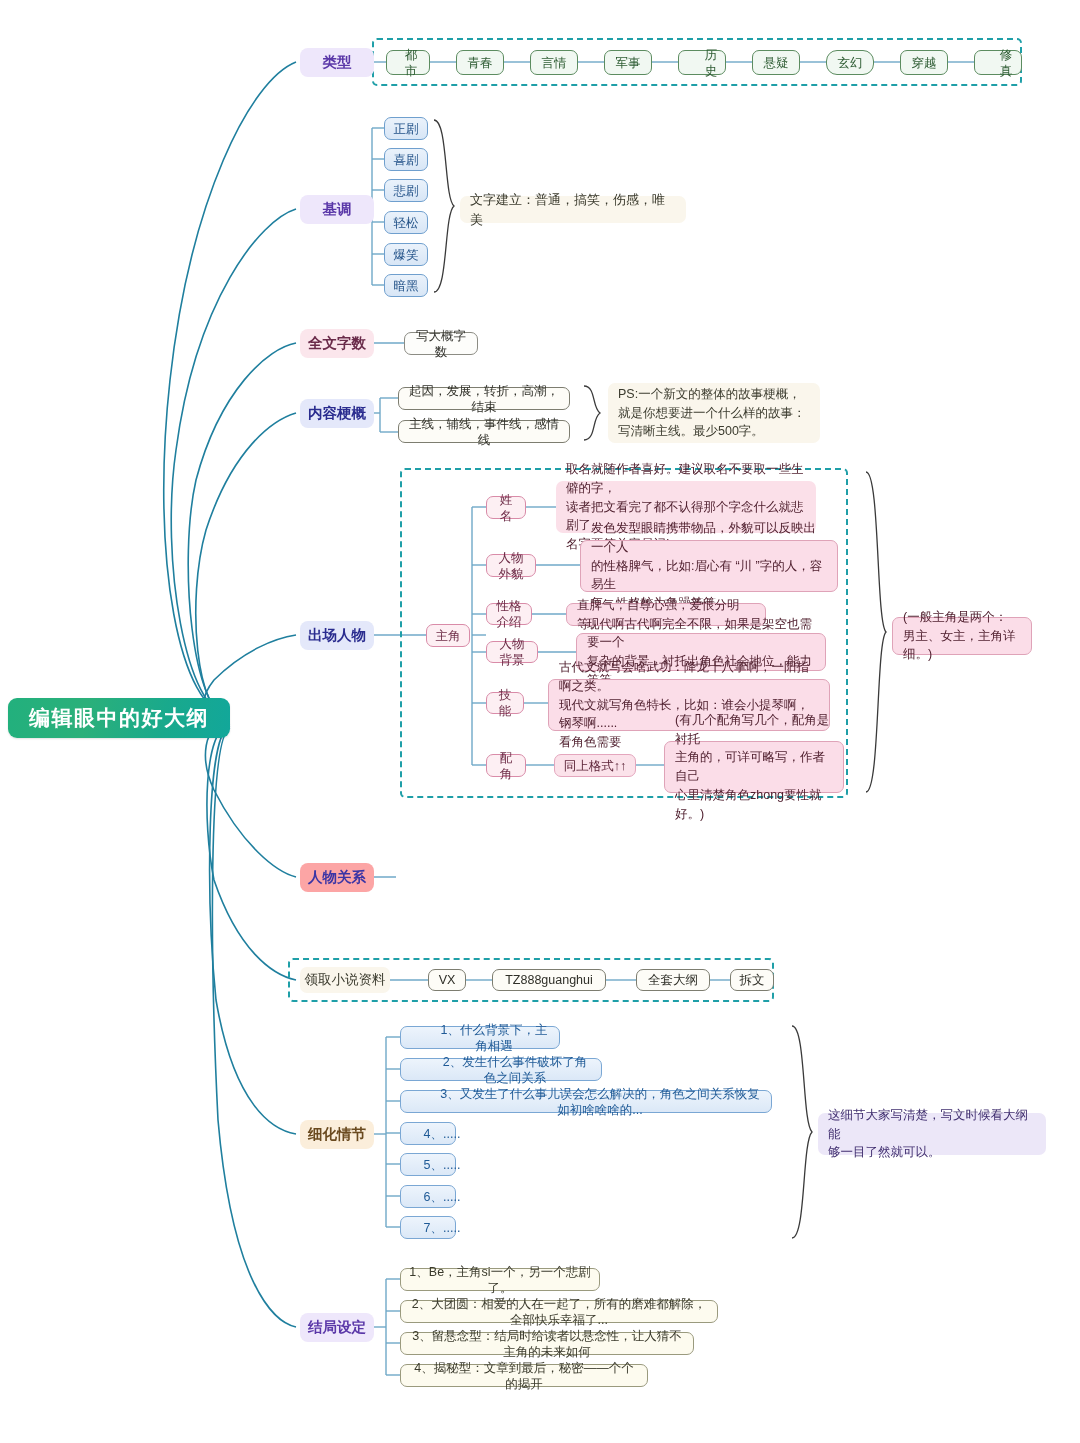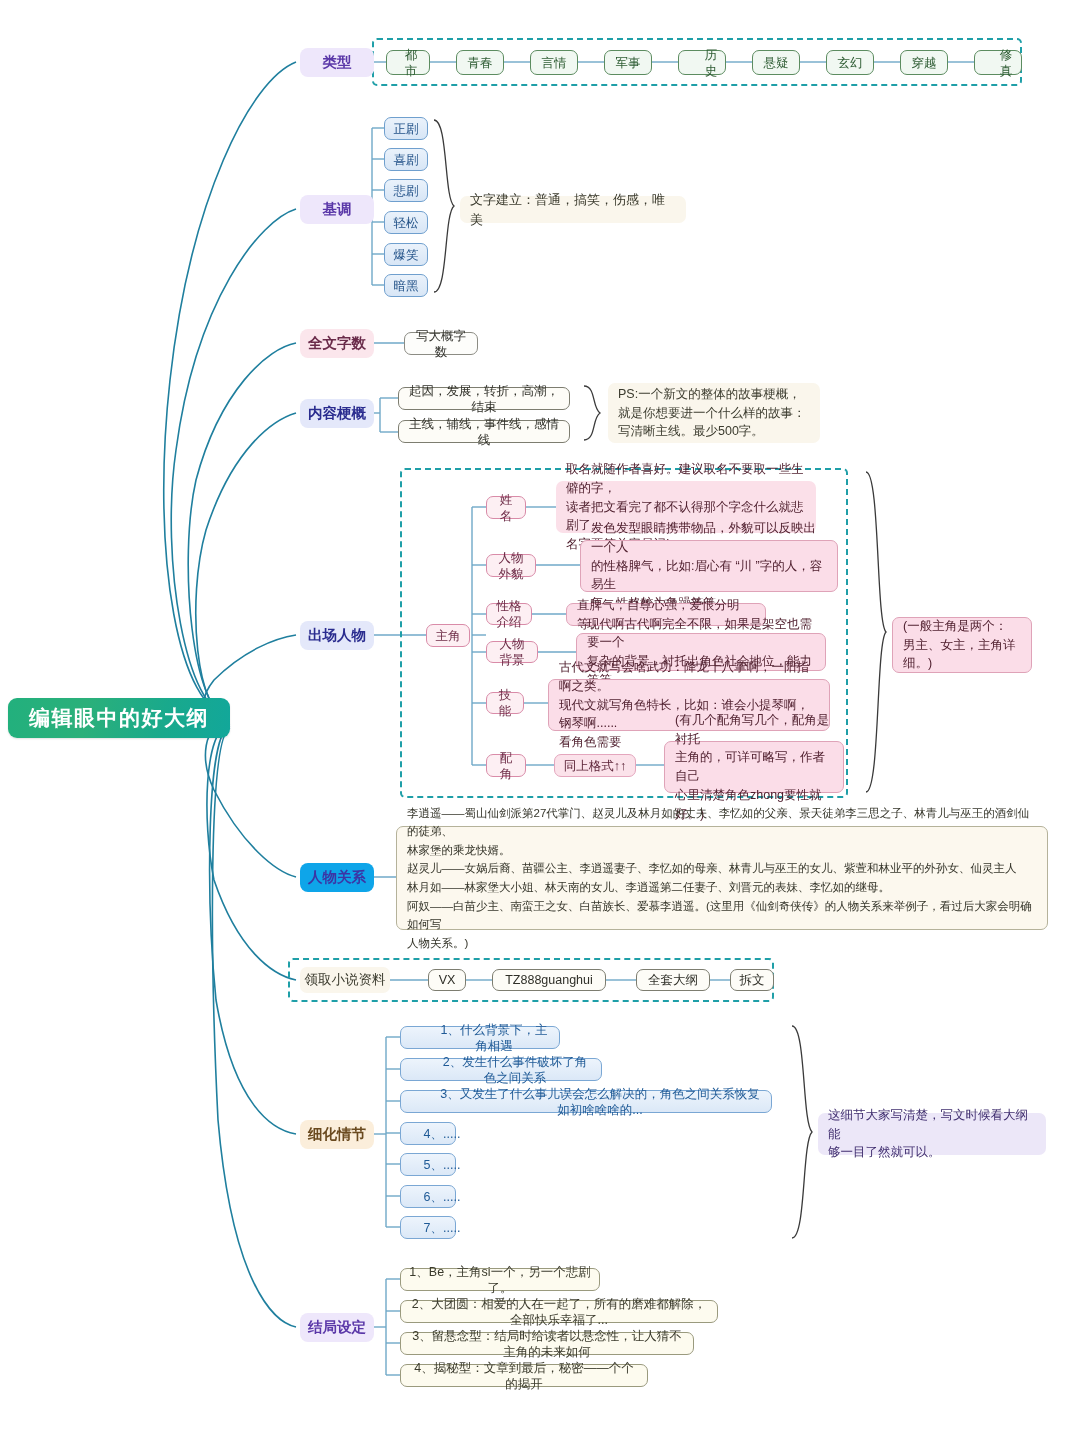--- a/index.html
+++ b/index.html
@@ -20,21 +20,21 @@
     left: 8px; top: 698px; width: 222px; height: 40px;
     background: linear-gradient(100deg,#22b07d 0%, #2bb07a 35%, #19a98c 70%, #12a79a 100%);
     color: #ffffff; font-size: 21px; font-weight: 700; letter-spacing: 1.5px;
     border-radius: 9px; box-shadow: 0 1px 2px rgba(0,0,0,.12);
   }
 
   
   .branch { width: 74px; height: 29px; font-size: 14.5px; font-weight: 700;
             border-radius: 8px; }
   .br-purple { background:#eee7fb; color:#5a37a8; }
-  .br-lav    { background:#0ea5e9; color:#3b35a5; }
+  .br-lav    { background:#fca5a5; color:#3b35a5; }
   .br-blue   { background:#e4e8fa; color:#2a2c8f; }
   .br-pink   { background:#fbe6ec; color:#6a2b4a; }
   .br-cream  { background:#fbeedb; color:#6a4a1f; }
 
   
   .chip { border-radius: 7px; font-size: 12.5px; padding: 4px 8px; }
   .chip-green { background:#f1f8f2; border:1px solid #5c8c60; color:#2e5c33; }
   .chip-blue  { background: linear-gradient(180deg,#eaf2fb 0%, #d8e6f6 100%);
                 border:1px solid #6f9fce; color:#1f4f86; }
   .chip-bluefill { background: linear-gradient(180deg,#edf4fc 0%,#dbe8f7 100%);
@@ -157,21 +157,21 @@
   <div class="node root">编辑眼中的好大纲</div>
 
   <div class="frame" style="left:372px;top:38px;width:650px;height:48px;"></div>
   <div class="node branch br-purple" style="left:300px;top:48px;">类型</div>
   <div class="node chip chip-green" style="left:386px;top:50px;width:44px;height:25px;padding-left:14px;">都市</div>
   <div class="node chip chip-green" style="left:456px;top:50px;width:48px;height:25px;">青春</div>
   <div class="node chip chip-green" style="left:530px;top:50px;width:48px;height:25px;">言情</div>
   <div class="node chip chip-green" style="left:604px;top:50px;width:48px;height:25px;">军事</div>
   <div class="node chip chip-green" style="left:678px;top:50px;width:48px;height:25px;padding-left:26px;">历史</div>
   <div class="node chip chip-green" style="left:752px;top:50px;width:48px;height:25px;">悬疑</div>
-  <div class="node chip chip-green" style="left:826px;top:50px;width:48px;height:25px;">玄幻</div>
+  <div class="node chip chip-green" style="left:826px;top:50px;width:48px;height:25px;border-radius:11px;">玄幻</div>
   <div class="node chip chip-green" style="left:900px;top:50px;width:48px;height:25px;">穿越</div>
   <div class="node chip chip-green" style="left:974px;top:50px;width:48px;height:25px;padding-left:24px;">修真</div>
 
   <div class="node branch br-purple" style="left:300px;top:195px;">基调</div>
   <div class="node chip chip-blue" style="left:384px;top:117px;width:44px;height:23px;">正剧</div>
   <div class="node chip chip-blue" style="left:384px;top:148px;width:44px;height:23px;">喜剧</div>
   <div class="node chip chip-blue" style="left:384px;top:179px;width:44px;height:23px;">悲剧</div>
   <div class="node chip chip-blue" style="left:384px;top:211px;width:44px;height:23px;">轻松</div>
   <div class="node chip chip-blue" style="left:384px;top:243px;width:44px;height:23px;">爆笑</div>
   <div class="node chip chip-blue" style="left:384px;top:274px;width:44px;height:23px;">暗黑</div>
@@ -212,30 +212,24 @@
   <div class="node note note-pinkb" style="left:548px;top:679px;width:282px;height:52px;">古代文就写会啥武功：降龙十八掌啊，一阳指啊之类。
 现代文就写角色特长，比如：谁会小提琴啊，钢琴啊......
 看角色需要</div>
 
   <div class="node chip chip-pinkline" style="left:486px;top:754px;width:40px;height:23px;">配角</div>
   <div class="node chip chip-pinksoft" style="left:554px;top:754px;width:82px;height:23px;">同上格式↑↑</div>
   <div class="node note note-pinkb" style="left:664px;top:741px;width:180px;height:52px;">(有几个配角写几个，配角是衬托
 主角的，可详可略写，作者自己
 心里清楚角色zhong要性就好。)</div>
 
-  <div class="node note note-pinkb" style="left:892px;top:617px;width:140px;height:56px;">(一般主角是两个：
+  <div class="node note note-pinkb" style="left:892px;top:617px;width:140px;height:38px;">(一般主角是两个：
 男主、女主，主角详细。)</div>
 
   <div class="node branch br-lav" style="left:300px;top:863px;">人物关系</div>
-  <div class="node note note-cream-b" style="left:396px;top:826px;width:652px;height:104px;font-size:11.5px;line-height:1.62;">李逍遥——蜀山仙剑派第27代掌门、赵灵儿及林月如的丈夫、李忆如的父亲、景天徒弟李三思之子、林青儿与巫王的酒剑仙的徒弟、
-林家堡的乘龙快婿。
-赵灵儿——女娲后裔、苗疆公主、李逍遥妻子、李忆如的母亲、林青儿与巫王的女儿、紫萱和林业平的外孙女、仙灵主人
-林月如——林家堡大小姐、林天南的女儿、李逍遥第二任妻子、刘晋元的表妹、李忆如的继母。
-阿奴——白苗少主、南蛮王之女、白苗族长、爱慕李逍遥。(这里用《仙剑奇侠传》的人物关系来举例子，看过后大家会明确如何写
-人物关系。)</div>
 
   <div class="frame" style="left:288px;top:958px;width:486px;height:44px;"></div>
   <div class="node note note-cream" style="left:300px;top:967px;width:90px;height:26px;font-size:13.5px;justify-content:center;text-align:center;padding:0;">领取小说资料</div>
   <div class="node chip chip-white" style="left:428px;top:969px;width:38px;height:22px;">VX</div>
   <div class="node chip chip-white" style="left:492px;top:969px;width:114px;height:22px;">TZ888guanghui</div>
   <div class="node chip chip-white" style="left:636px;top:969px;width:74px;height:22px;">全套大纲</div>
   <div class="node chip chip-white" style="left:730px;top:969px;width:44px;height:22px;">拆文</div>
 
   <div class="node branch br-cream" style="left:300px;top:1120px;">细化情节</div>
   <div class="node chip chip-bluefill" style="left:400px;top:1026px;width:160px;height:23px;">1、什么背景下，主角相遇</div>

